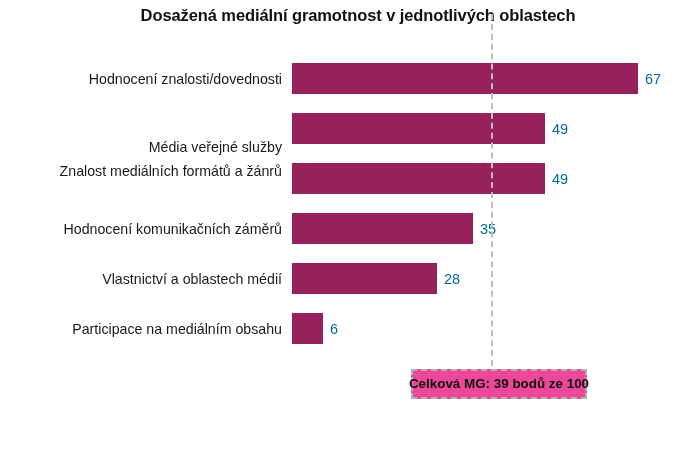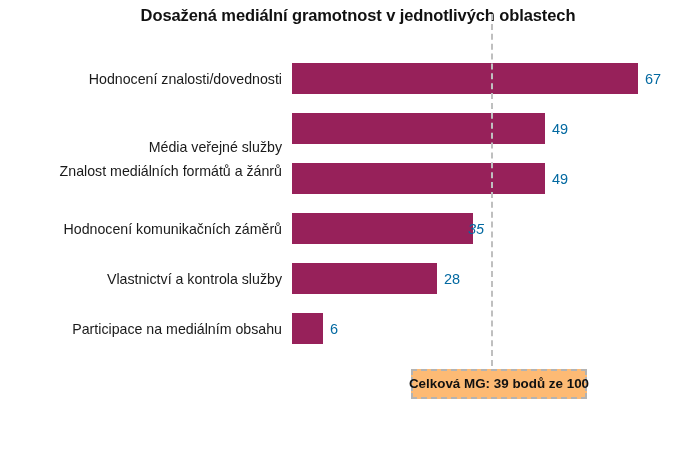--- a/index.html
+++ b/index.html
@@ -100,21 +100,21 @@
     position: absolute;
     left: 411px;
     top: 369px;
     width: 176px;
     height: 30px;
     border: 2px dashed #b3b3b3;
     box-sizing: border-box;
     display: flex;
     align-items: center;
     justify-content: center;
-    background: #fdba74;
+    background: #ec4899;
   }
   .callout-text {
     font-size: 13.4px;
     font-weight: bold;
     color: #111111;
     white-space: nowrap;
     line-height: 1;
   }
 
   
@@ -133,21 +133,21 @@
 
 <div id="chart-root">
 
   <div class="chart-title">Dosažená mediální gramotnost v jednotlivých oblastech</div>
 
   <div class="cat-labels">
     <div class="cat-label" style="top:20px;">Hodnocení znalosti/dovednosti</div>
     <div class="cat-label" style="top:80px;margin-top:8px;">Média veřejné služby</div>
     <div class="cat-label" style="top:112px;">Znalost mediálních formátů a žánrů</div>
     <div class="cat-label" style="top:170px;">Hodnocení komunikačních záměrů</div>
-    <div class="cat-label" style="top:220px;">Vlastnictví  a kontrola služby</div>
+    <div class="cat-label" style="top:220px;">Vlastnictví  a oblastech médií</div>
     <div class="cat-label" style="top:270px;">Participace na mediálním obsahu</div>
   </div>
 
   <div class="plot-area">
 
     <div class="bar-row" style="top:11px;">
       <div class="bar" style="width:346px;"></div>
       <div class="bar-value" style="left:353px;">67</div>
     </div>
 
@@ -156,21 +156,21 @@
       <div class="bar-value" style="left:260px;">49</div>
     </div>
 
     <div class="bar-row" style="top:111px;">
       <div class="bar" style="width:253px;"></div>
       <div class="bar-value" style="left:260px;">49</div>
     </div>
 
     <div class="bar-row" style="top:161px;">
       <div class="bar" style="width:181px;"></div>
-      <div class="bar-value" style="left:176px;font-style:italic;">35</div>
+      <div class="bar-value" style="left:188px;">35</div>
     </div>
 
     <div class="bar-row" style="top:211px;">
       <div class="bar" style="width:145px;"></div>
       <div class="bar-value" style="left:152px;">28</div>
     </div>
 
     <div class="bar-row" style="top:261px;">
       <div class="bar" style="width:31px;"></div>
       <div class="bar-value" style="left:38px;">6</div>

